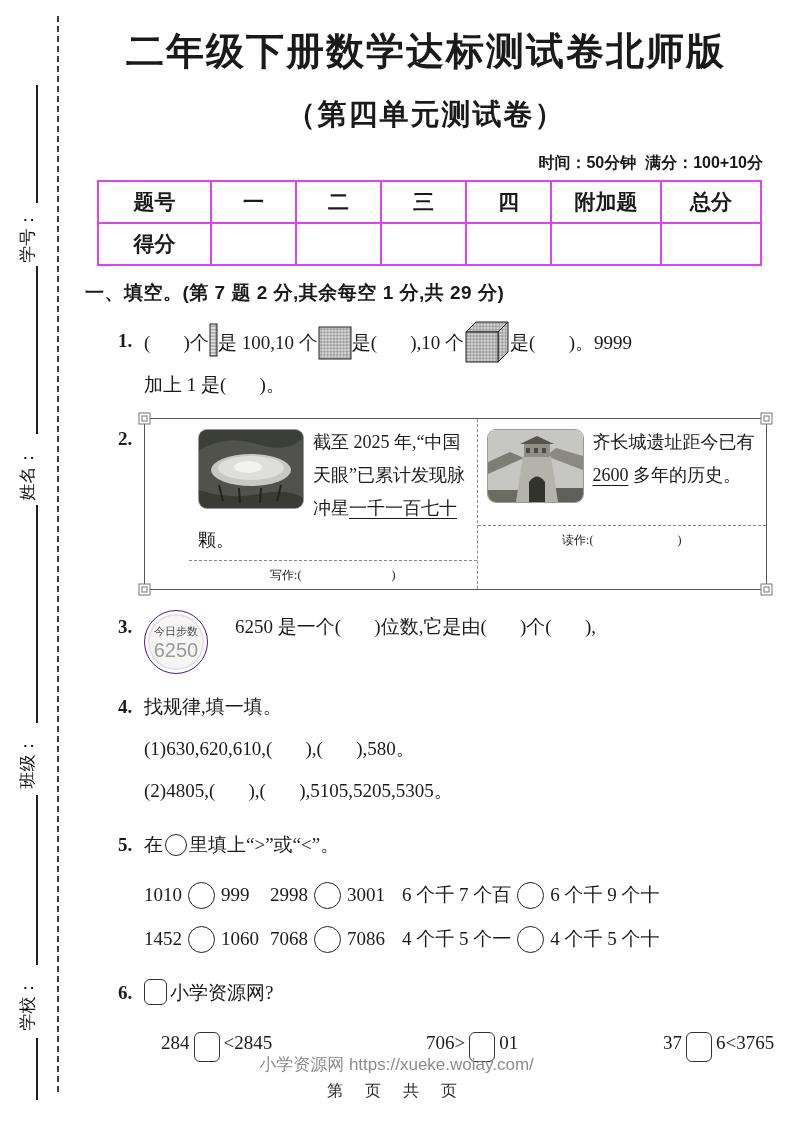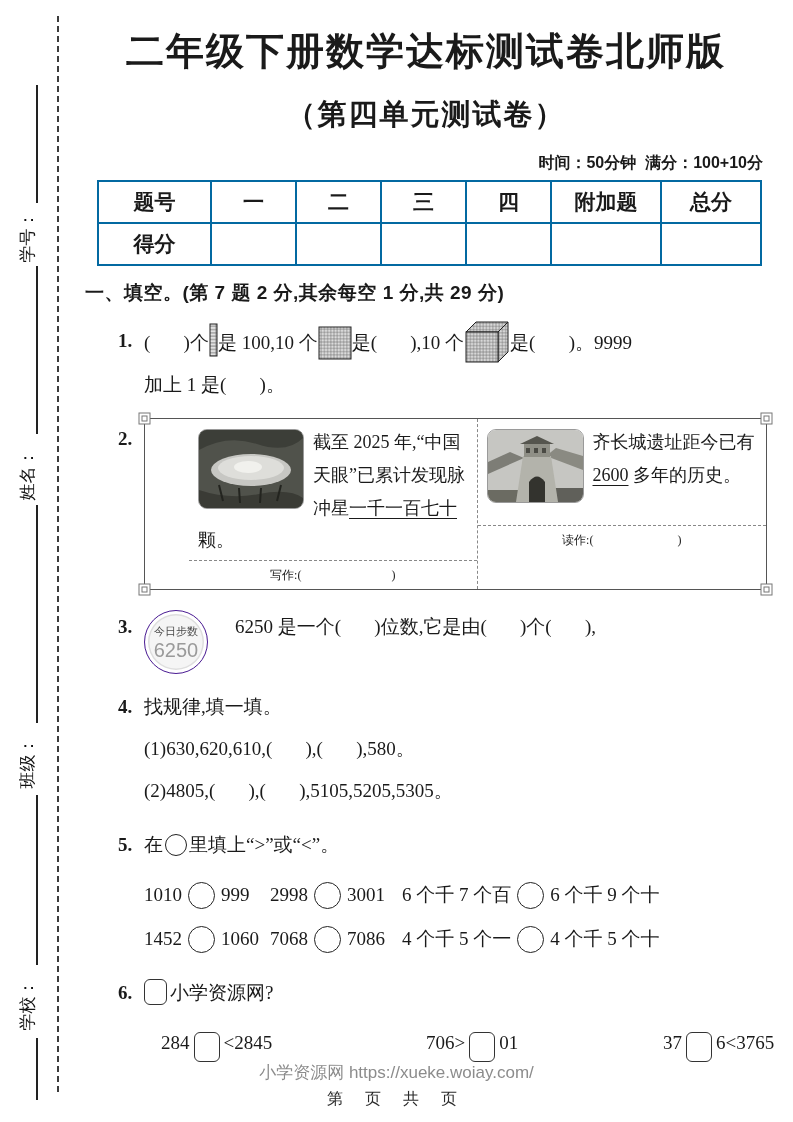--- a/index.html
+++ b/index.html
@@ -25,21 +25,21 @@
   .sl1 { top:226px; } .sl2 { top:464px; } .sl3 { top:752px; } .sl4 { top:994px; }
 
   
   .content { position:absolute; left:85px; top:26px; width:682px; }
   .title    { text-align:center; font-family:"Liberation Sans","DejaVu Sans",sans-serif; font-weight:bold; font-size:38px; letter-spacing:2px; }
   .subtitle { text-align:center; font-family:"Liberation Sans","DejaVu Sans",sans-serif; font-weight:bold; font-size:29px; letter-spacing:2px; margin-top:18px; }
   .meta { text-align:right; font-family:"Liberation Sans","DejaVu Sans",sans-serif; font-weight:bold; font-size:16px; margin-top:18px; padding-right:4px; }
 
   table.score { border-collapse:collapse; margin:6px 0 0 12px; table-layout:fixed; }
   table.score td {
-    border:2px solid #0369a1; height:40px; text-align:center; vertical-align:middle;
+    border:2px solid #d946ef; height:40px; text-align:center; vertical-align:middle;
     font-family:"Liberation Sans","DejaVu Sans",sans-serif; font-weight:bold; font-size:21px; padding:0;
   }
 
   .sec-head { margin-top:14px; font-family:"Liberation Sans","DejaVu Sans",sans-serif; font-weight:bold; font-size:19px; letter-spacing:0.5px; }
 
   .q { display:flex; align-items:flex-start; padding-left:33px; }
   .qnum { width:26px; flex:none; font-weight:bold; font-size:19px; line-height:42px; }
   .qbody { flex:1; font-size:19px; }
   .qline { line-height:42px; }
 
@@ -88,21 +88,21 @@
 
   
   .q6 { margin-top:18px; }
   .fill-box { display:inline-block; width:24px; height:28px; border:1.4px solid #333; border-radius:6px; background:#fff; vertical-align:-8px; margin:0 4px; flex:none; }
   .fill-box.small { width:21px; height:24px; vertical-align:-6px; margin:0 3px 0 0; }
   .q6row { display:flex; align-items:center; margin-top:16px; height:34px; }
   .q6cell { display:flex; align-items:flex-start;margin-left:17px; }
   .q6c1 { width:248px; } .q6c2 { width:220px; }
 
   
-  .footer { position:absolute; left:0; right:0; bottom:12px; text-align:center; }
+  .footer { position:absolute; left:0; right:0; bottom:20px; text-align:center; }
   .site { color:#8c8c8c; font-size:17px; font-family:"Liberation Sans","DejaVu Sans",sans-serif; }
   .pageline { margin-top:5px; font-size:16px; letter-spacing:9px; color:#2a2a2a; }
 </style>
 </head>
 <body>
 
 <div class="page">
 
   <div class="fold-line"></div>
   <div class="wline wl1"></div>

